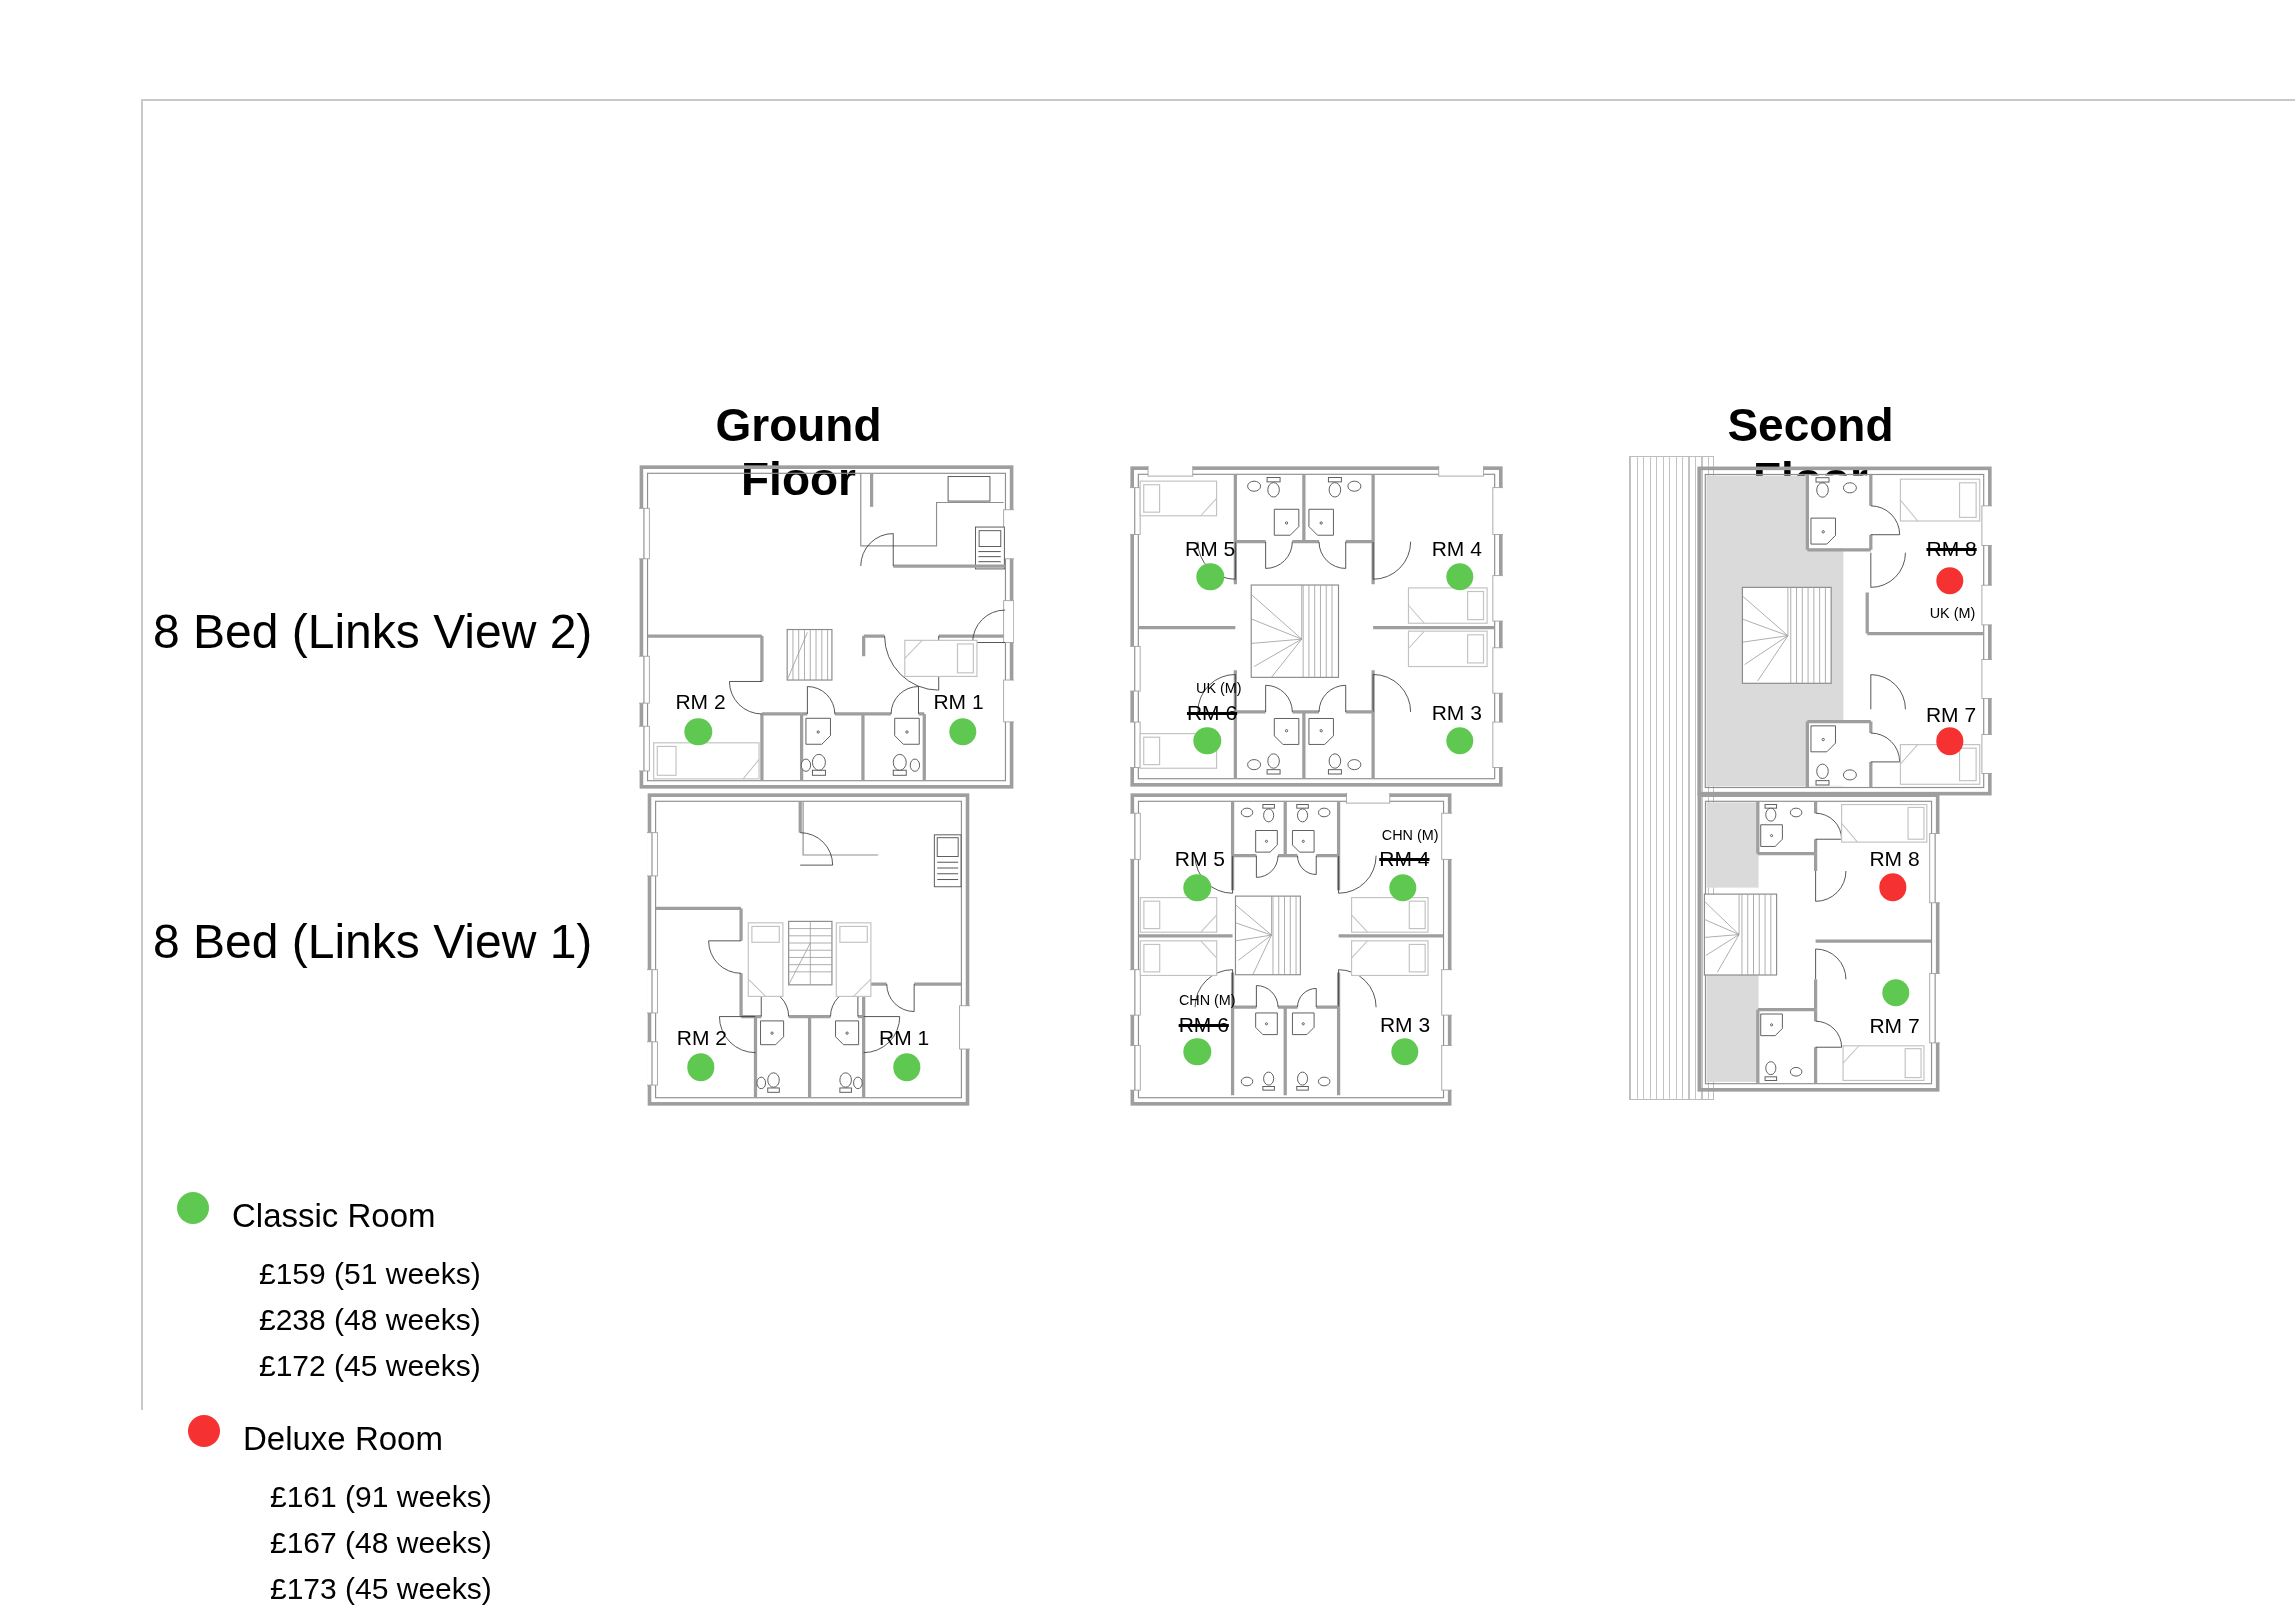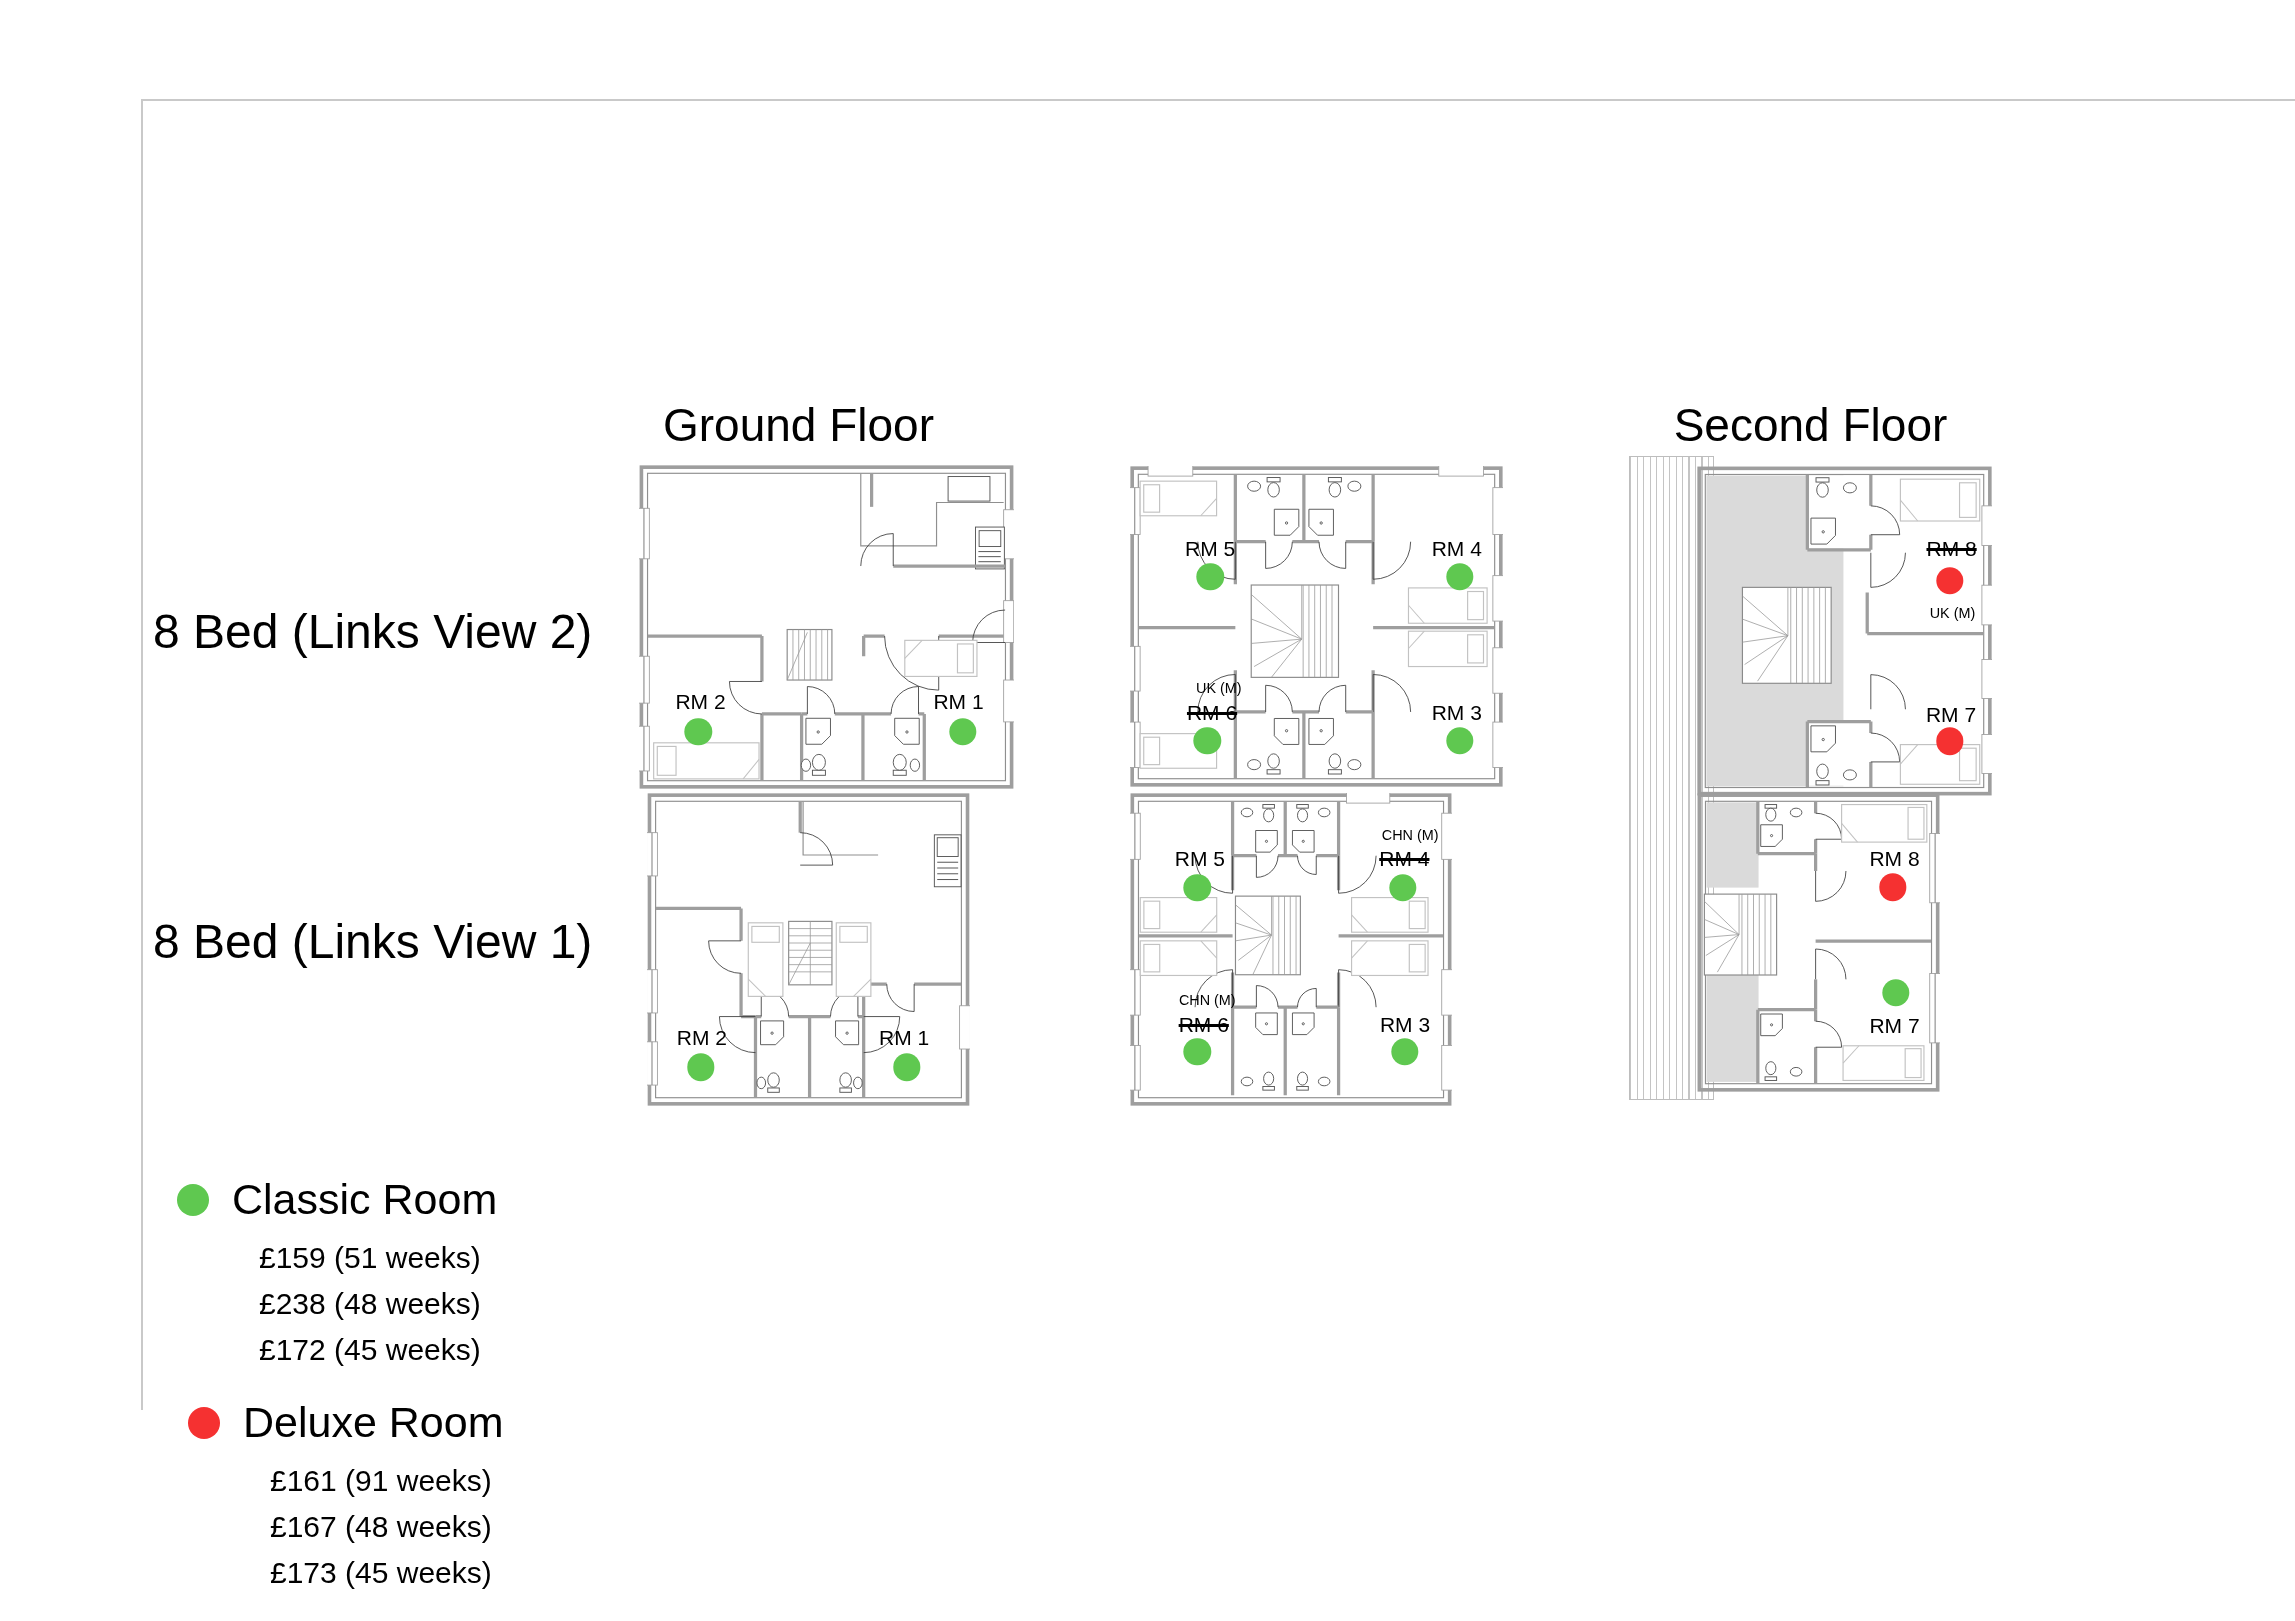--- a/index.html
+++ b/index.html
@@ -1,33 +1,33 @@
 <!DOCTYPE html>
 <html style="font-size:11.6px"><head>
 <meta charset="utf-8">
 <style>
   html,body{margin:0;padding:0;background:#fff;}
   #root{position:relative;width:2295px;height:1622px;background:#fff;overflow:hidden;
         font-family:"Liberation Sans", sans-serif;color:#000;}
   .canvas-line{position:absolute;background:#c9c9c9;}
-  .floor-title{position:absolute;font-size:46px;font-weight:400;text-align:center;letter-spacing:0;}
+  .floor-title{position:absolute;font-size:46px;font-weight:700;text-align:center;letter-spacing:0;}
   .row-label{position:absolute;font-size:48px;font-weight:400;transform:translateY(-50%);white-space:nowrap;}
   .plan{position:absolute;}
   .plan svg{position:absolute;left:0;top:0;width:100%;height:100%;display:block;}
   .markers{position:absolute;left:0;top:0;right:0;bottom:0;}
   .room-label{position:absolute;transform:translate(-50%,-50%);font-size:21px;white-space:nowrap;color:#000;}
   .room-label.struck{text-decoration:line-through;text-decoration-thickness:2.5px;}
   .room-note{position:absolute;transform:translate(-50%,-50%);font-size:14.4px;white-space:nowrap;color:#000;}
   .room-dot{position:absolute;width:27.4px;height:27.4px;border-radius:50%;transform:translate(-50%,-50%);}
   .hatch{position:absolute;background:repeating-linear-gradient(90deg,#c4c4c4 0 1.4px,#ffffff 1.4px 6.5px);
          border:1.4px solid #bdbdbd;box-sizing:border-box;}
   .legend-block{position:absolute;}
   .legend-row{display:flex;align-items:center;gap:23px;}
   .legend-dot{width:32px;height:32px;border-radius:50%;flex:0 0 auto;}
-  .legend-name{font-size:43px;line-height:51px;}
+  .legend-name{font-size:33px;line-height:51px;margin-top:16px;}
   .legend-prices{margin-left:82px;margin-top:10px;font-size:30px;line-height:46px;}
   .allocations{position:absolute;text-align:center;}
   .alloc-heading{font-size:43px;line-height:51px;text-decoration:underline;text-decoration-thickness:2.9px;text-underline-offset:6.5px;}
   .alloc-line{font-size:33px;margin-top:13px;}
   
   .w{fill:none;stroke:#9e9e9e;stroke-width:5;}
   .wt{fill:none;stroke:#8f8f8f;stroke-width:1.6;}
   .w4{fill:none;stroke:#9e9e9e;stroke-width:4.5;}
   .d{fill:none;stroke:#3c3c3c;stroke-width:1.2;}
   .f{fill:#fff;stroke:#555;stroke-width:1.3;}

